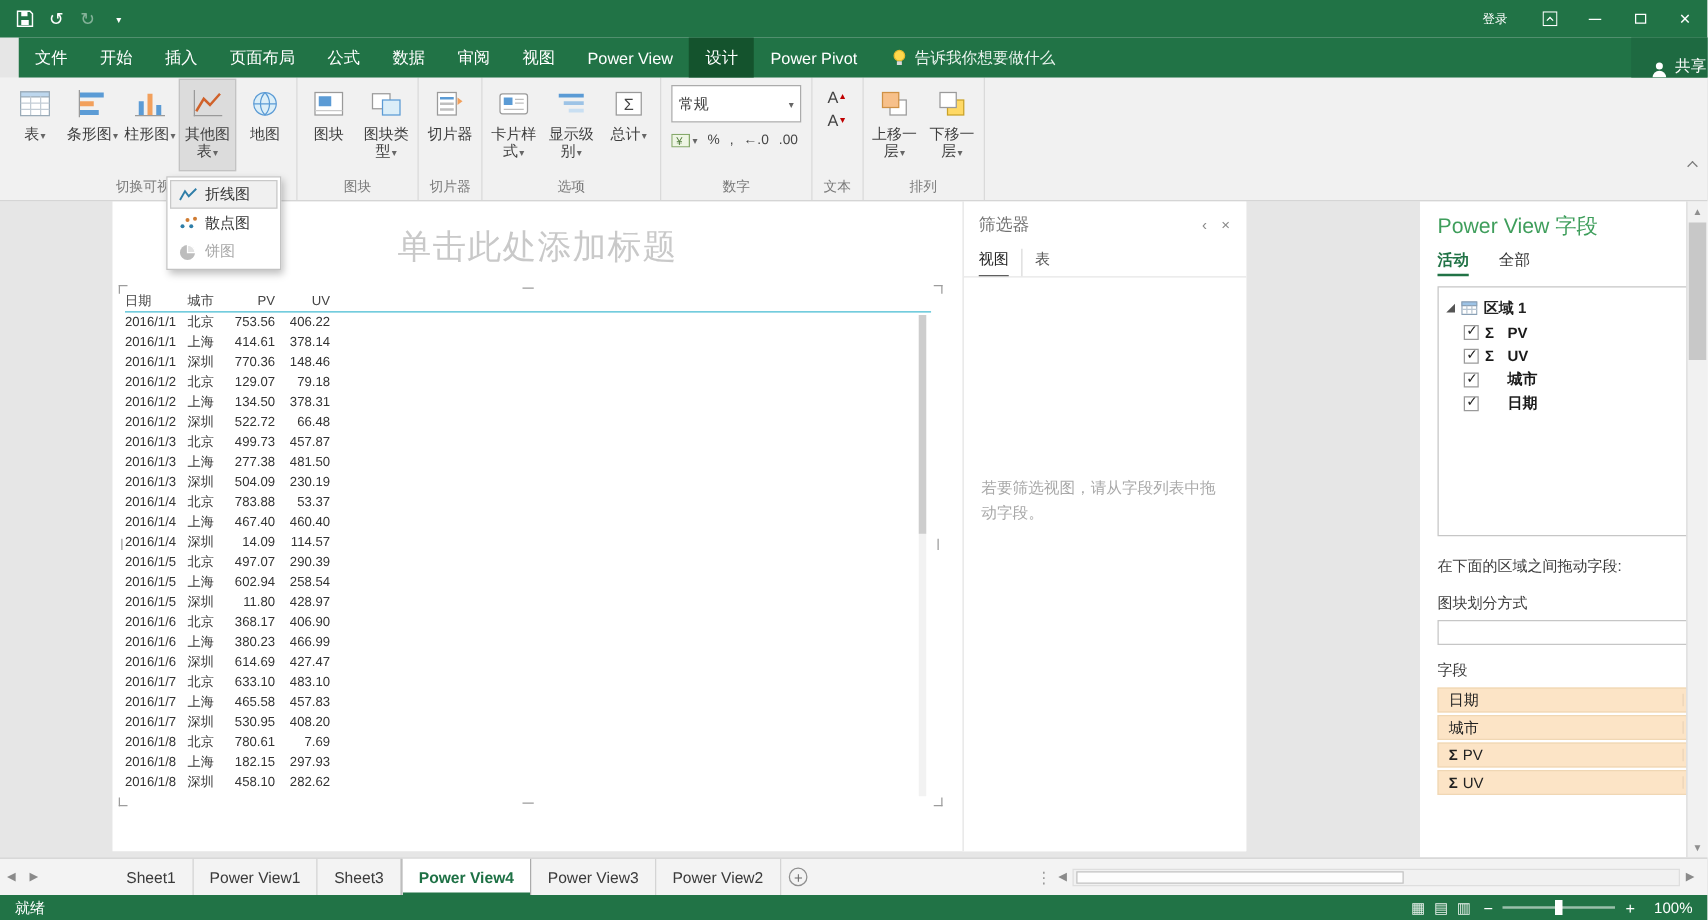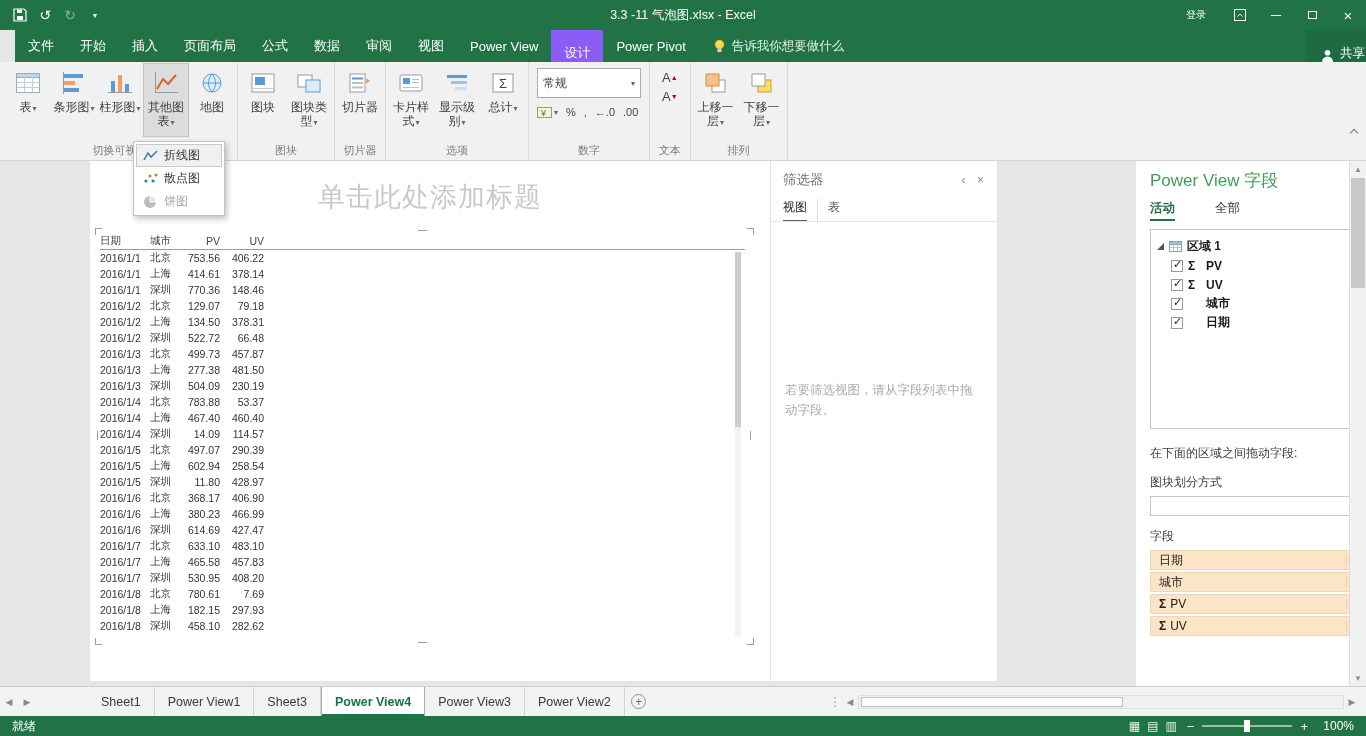--- a/index.html
+++ b/index.html
@@ -18,21 +18,21 @@
   .tb-signin { padding:0 16px; font-size:10px; }
   .tb-ctl { width:36px; height:30px; display:flex; align-items:center; justify-content:center; }
   .ico-min { width:10px; height:1px; background:#fff; }
   .ico-max { width:9px; height:8px; border:1px solid #fff; }
   .ico-close { font-size:15px; line-height:1; }
 
   
   .tabsrow { position:absolute; left:15px; top:30px; width:100%; height:32px; background:#217346; display:flex; align-items:stretch; color:#fff; white-space:nowrap; z-index:9; }
   .tabs { display:flex; }
   .rtab { display:flex; align-items:center; padding:0 13px; font-size:13px; cursor:default; }
-  .rtab.active { background:#8b5cf6;align-items:flex-end; }
+  .rtab.active { background:#14532d; }
   .tellme { display:flex; align-items:center; gap:6px; padding:0 14px; font-size:12.5px; color:#eaf3ee; }
   .share { margin-left:auto; display:flex; align-items:flex-end; gap:6px; padding:0 16px; font-size:12.5px; background:#1e6a41; }
 
   
   .ribbon { position:absolute; left:0; top:62px; width:100%; height:99px; background:#f1f1f1; border-bottom:1px solid #d5d5d5; display:flex; align-items:stretch; padding-left:3px; z-index:8; }
   .rgroup { display:flex; flex-direction:column; border-right:1px solid #dadada; padding:1px 2px 0 2px; }
   .rbtns { display:flex; flex:1; align-items:flex-start; }
   .glabel { height:18px; line-height:16px; text-align:center; font-size:11px; color:#7a7a7a; }
   .bigbtn { width:46px; min-height:74px; display:flex; flex-direction:column; align-items:center; padding-top:5px; border:1px solid transparent; color:#3f3f3f; cursor:default; }
   .bigbtn .bicon { height:28px; display:flex; align-items:center; }
@@ -84,21 +84,21 @@
   .fp-tab { padding-bottom:4px; cursor:default; }
   .fp-tab + .fp-tab { margin-left:10px; border-left:1px solid #d9d9d9; padding-left:10px; }
   .fp-tab.active { border-bottom:1px solid #5f5f5f; color:#222; }
   .fp-hint { margin:158px 14px 0 14px; font-size:12.5px; color:#a9a9a9; line-height:20px; }
 
   
   .fields { position:absolute; left:1100px; top:0; width:241px; height:100%; background:#fff; padding:8px 12px 0 14px;margin-left:36px; }
   .fd-head { display:flex; align-items:center; }
   .fd-title { flex:1; font-size:17px; color:#3f9e5c; }
   .fd-close { color:#666; font-size:14px; cursor:default; }
-  .fd-tabs { display:flex; gap:40px; margin-top:8px; font-size:12.5px; }
+  .fd-tabs { display:flex; gap:24px; margin-top:8px; font-size:12.5px; }
   .fd-tab { color:#333; padding-bottom:2px; cursor:default; }
   .fd-tab.active { color:#217346; font-weight:bold; border-bottom:2px solid #217346; }
   .fd-list { margin-top:8px; border:1px solid #c6c6c6; height:200px; padding:6px 6px; background:#fff; overflow:hidden; }
   .fd-trow { display:flex; align-items:center; gap:5px; height:20px; font-size:12px; color:#222; font-weight:bold; }
   .expander { width:0; height:0; border-bottom:7px solid #555; border-left:7px solid transparent; }
   .fd-item { display:flex; align-items:center; gap:5px; height:19px; margin-left:14px; font-size:12px; color:#1a1a1a; font-weight:bold; }
   .cb { width:12px; height:12px; border:1px solid #9a9a9a; background:#fff; position:relative; flex:none; }
   .cb::after { content:"✓"; position:absolute; left:1px; top:-3px; font-size:11px; color:#222; font-weight:normal; }
   .sigma { display:inline-block; width:13px; font-weight:bold; }
   .fd-dragtext { margin-top:16px; font-size:12px; color:#3c3c3c; }
@@ -162,21 +162,20 @@
       <svg width="14" height="14" viewBox="0 0 14 14">
           <path d="M1 1 h10 l2 2 v10 h-12 z" fill="none" stroke="#fff" stroke-width="1.2"></path>
           <rect x="4" y="8" width="6" height="4" fill="#fff"></rect>
           <rect x="4" y="1.5" width="5" height="3.5" fill="#fff"></rect>
         </svg>
     </div>
     <div class="qat-btn">↺</div>
     <div class="qat-btn dim">↻</div>
     <div class="qat-btn qat-dd">▾</div>
   </div>
-  <div class="tb-title">3.3 -11 气泡图.xlsx - Excel</div>
   <div class="tb-right">
     <div class="tb-signin">登录</div>
     <div class="tb-ctl">
       <svg width="12" height="12" viewBox="0 0 12 12">
           <rect x="0.5" y="0.5" width="11" height="11" fill="none" stroke="#fff"></rect>
           <path d="M3.5 7.5 L6 5 L8.5 7.5" fill="none" stroke="#fff"></path>
         </svg>
     </div>
     <div class="tb-ctl">
         <span class="ico-min"></span>

